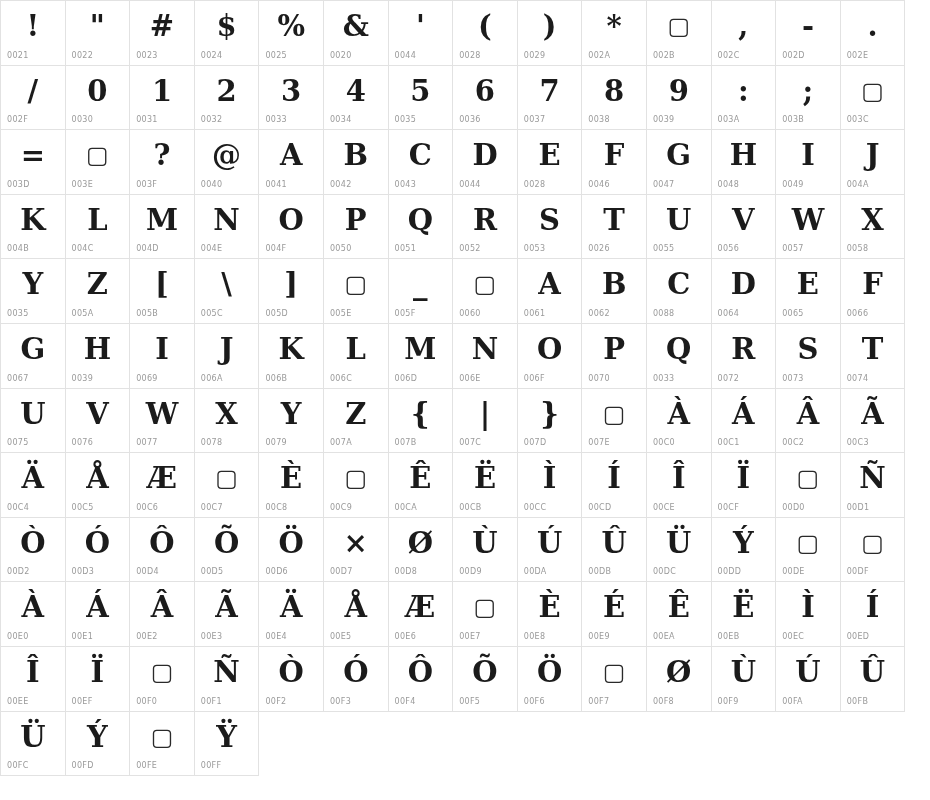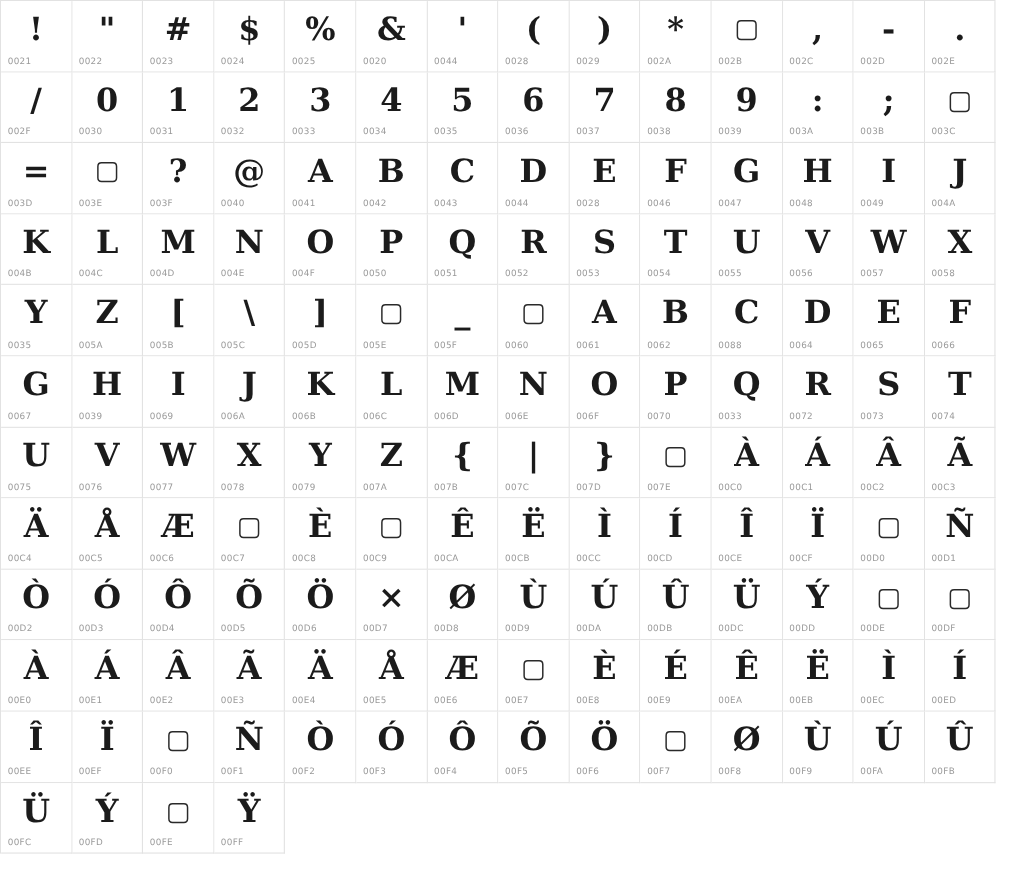--- a/index.html
+++ b/index.html
@@ -260,21 +260,21 @@
     <div class="glyph-cell">
       <div class="glyph-char">R</div>
       <div class="glyph-code">0052</div>
     </div>
     <div class="glyph-cell">
       <div class="glyph-char">S</div>
       <div class="glyph-code">0053</div>
     </div>
     <div class="glyph-cell">
       <div class="glyph-char">T</div>
-      <div class="glyph-code">0054</div>
+      <div class="glyph-code">0026</div>
     </div>
     <div class="glyph-cell">
       <div class="glyph-char">U</div>
       <div class="glyph-code">0055</div>
     </div>
     <div class="glyph-cell">
       <div class="glyph-char">V</div>
       <div class="glyph-code">0056</div>
     </div>
     <div class="glyph-cell">

